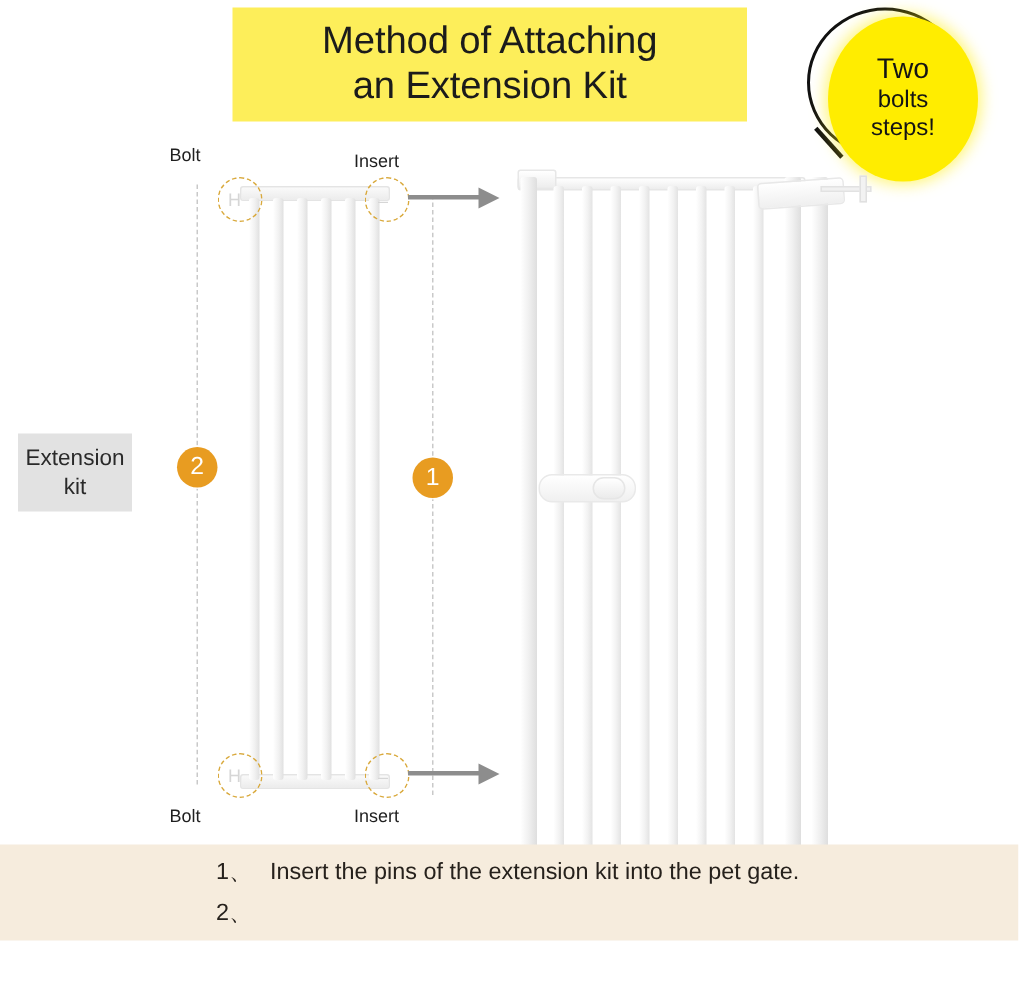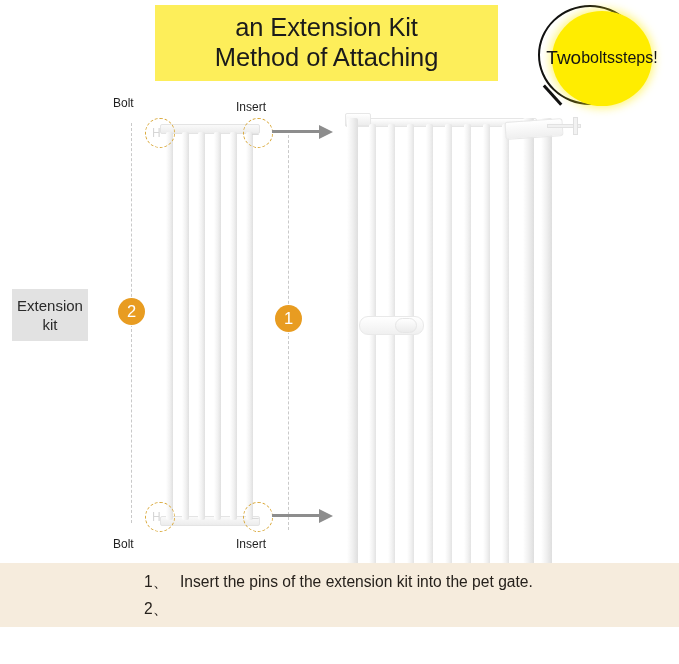--- a/index.html
+++ b/index.html
@@ -52,25 +52,25 @@
     position: absolute;
     left: 10px; top: 82px;
     width: 26px; height: 2.6px;
     background: #111;
     transform: rotate(48deg);
     transform-origin: left center;
   }
   .bubble-fill {
     position: absolute;
     left: 18px; top: 9px;
-    width: 100px; height: 95px;
+    width: 100px; height: 110px;
     background: #ffed00;
     border-radius: 50%;
     display: flex;
-    flex-direction: row;
+    flex-direction: column;
     align-items: center;
     justify-content: center;
     line-height: 1.18;
     box-shadow: 0 0 10px 2px rgba(255,237,0,0.55);
   }
   .bubble-fill .bl1 { font-size: 19px; color: #141414; }
   .bubble-fill .bl2 { font-size: 16px; color: #141414; }
   .bubble-fill .bl3 { font-size: 16px; color: #141414; }
 
   
@@ -319,22 +319,22 @@
     font-size: 11.6px;
     color: #2a2a2a;
   }
 </style>
 </head>
 <body>
 
 <div class="page">
 
   <div class="title-banner">
+    <div class="tline">Method of Attaching</div>
     <div class="tline">an Extension Kit</div>
-    <div class="tline">Method of Attaching</div>
   </div>
 
   <div class="bubble-wrap">
     <div class="bubble-outline"></div>
     <div class="bubble-tail"></div>
     <div class="bubble-fill">
       <div class="bl1">Two</div>
       <div class="bl2">bolts</div>
       <div class="bl3">steps!</div>
     </div>

